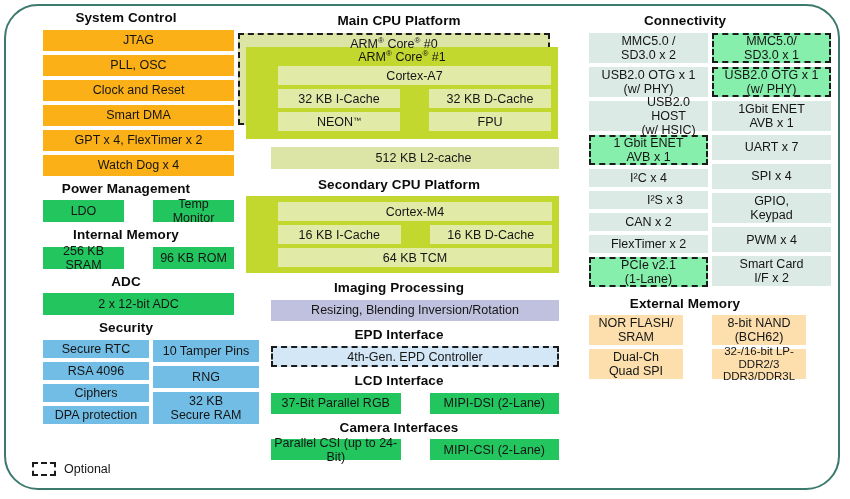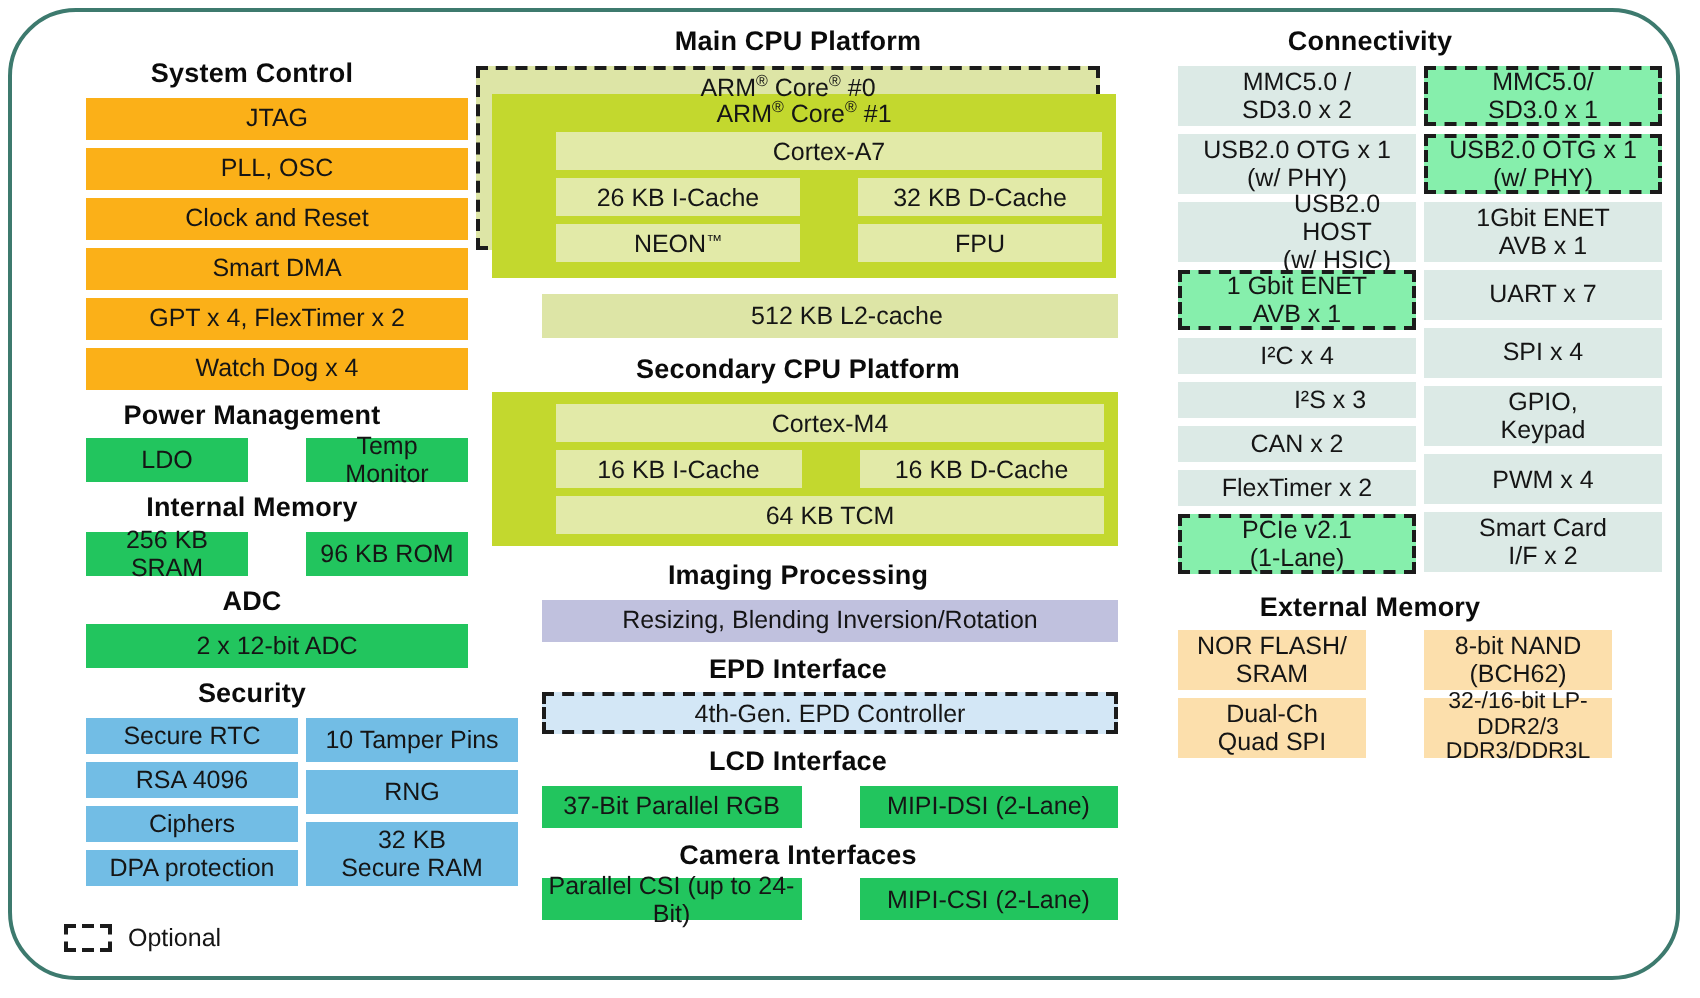--- a/index.html
+++ b/index.html
@@ -147,21 +147,21 @@
 </style>
 </head>
 <body>
 
 <div id="canvas">
 
   <div class="outer-frame"></div>
 
   <div class="col" id="col-left">
 
-    <div class="sec-title" style="margin-top:30px;">System Control</div>
+    <div class="sec-title" style="margin-top:11px;">System Control</div>
     <div class="orange-stack">
       <div class="row">
           <div class="cell c-orange">JTAG</div>
         </div>
       <div class="row">
           <div class="cell c-orange">PLL, OSC</div>
         </div>
       <div class="row">
           <div class="cell c-orange">Clock and Reset</div>
         </div>
@@ -216,21 +216,21 @@
 
     <div class="cpu-wrap cpu-wrap-main">
       <div class="core0"></div>
       <div class="core0-label">ARM<span class="sup">®</span> Core<span class="sup">®</span> #0</div>
       <div class="core1">
         <div class="core1-label">ARM<span class="sup">®</span> Core<span class="sup">®</span> #1</div>
         <div class="row">
             <div class="cell c-green-l" style="height:19px;">Cortex-A7</div>
           </div>
         <div class="row">
-          <div class="cell c-green-l" style="height:19px;">26 KB I-Cache</div>
+          <div class="cell c-green-l" style="height:19px;">32 KB I-Cache</div>
           <div class="cell c-green-l" style="height:19px;">32 KB D-Cache</div>
         </div>
         <div class="row">
           <div class="cell c-green-l" style="height:19px;">NEON<span class="sup">™</span></div>
           <div class="cell c-green-l" style="height:19px;">FPU</div>
         </div>
       </div>
     </div>
 
     <div class="row" style="margin-top:4px;padding:0 1px 0 8px;">

